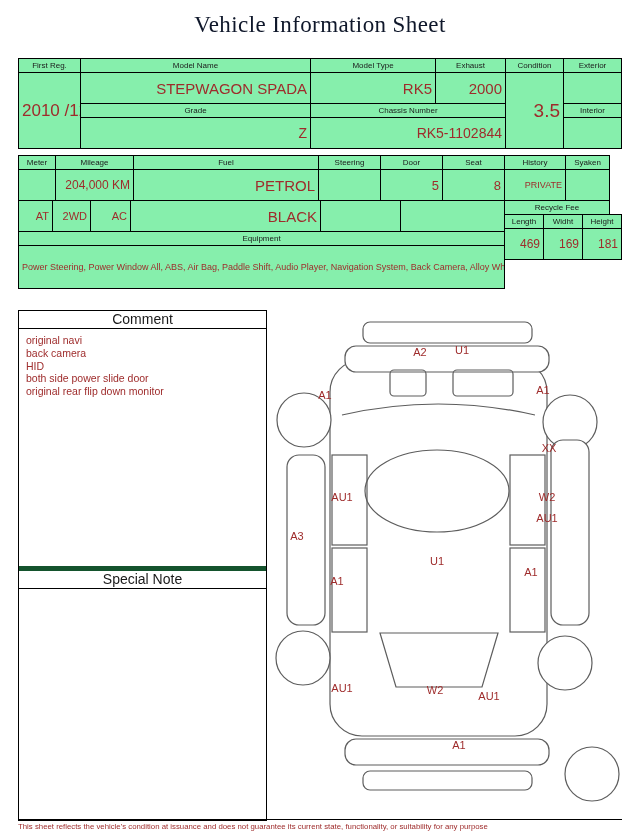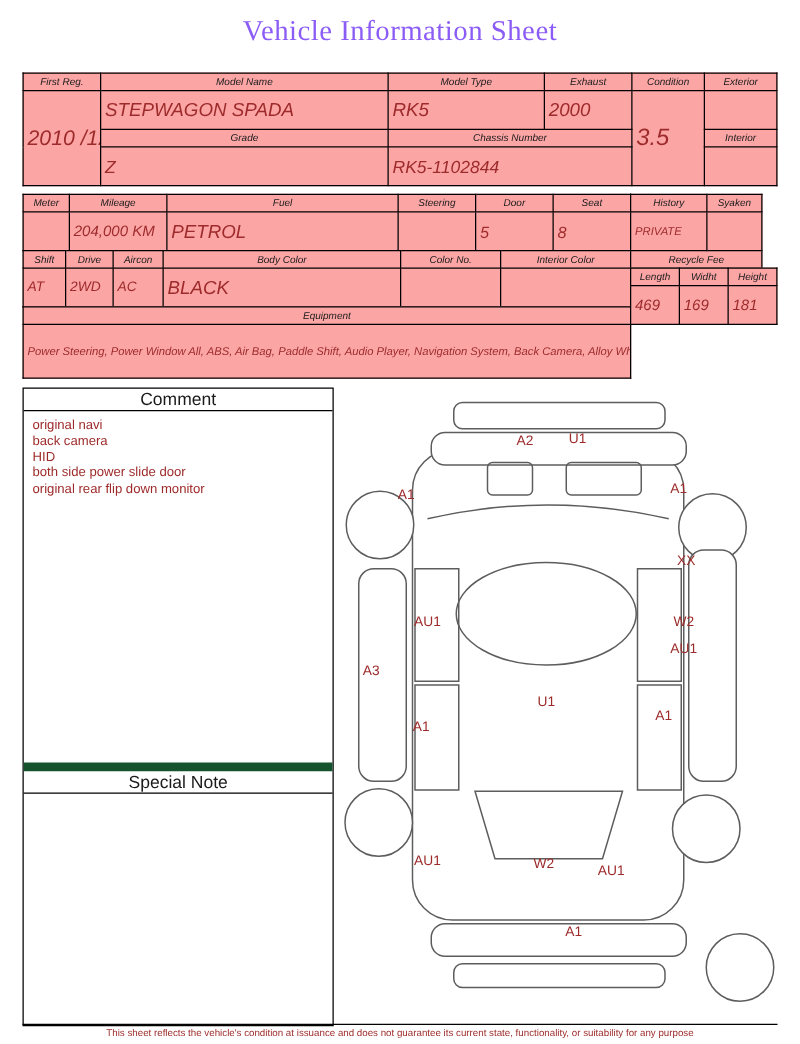--- a/index.html
+++ b/index.html
@@ -1,24 +1,24 @@
 <!DOCTYPE html>
 <html style="--accent: #9e2b2b;"><head>
 <meta charset="utf-8">
 <style>
   :root{ --accent:#9e2b2b; }
   html,body{margin:0;padding:0;}
   body{background:#ffffff;font-family:"Liberation Sans",sans-serif;}
   .page{position:relative;width:640px;height:835px;background:#fff;overflow:hidden;color:#111;}
   .title{position:absolute;top:12px;left:0;width:100%;text-align:center;
-         font-family:"Liberation Serif",serif;font-size:23px;color:#8b5cf6;letter-spacing:.4px;}
-  table.tbl{position:absolute;border-collapse:collapse;table-layout:fixed;background:#fca5a5;font-style:italic;}
+         font-family:"Liberation Serif",serif;font-size:23px;color:#0f172a;letter-spacing:.4px;}
+  table.tbl{position:absolute;border-collapse:collapse;table-layout:fixed;background:#86efac;}
   table.tbl td{border:1px solid #000;padding:0 3px;overflow:hidden;white-space:nowrap;vertical-align:middle;}
   td.h{font-size:8px;color:#1a1a1a;text-align:center;height:13px;font-weight:normal;}
-  td.v{color:var(--accent);text-align:left;height:30px;font-size:14px;}
+  td.v{color:var(--accent);text-align:right;height:30px;font-size:14px;}
   td.first-reg{font-size:17px;text-align:left;padding-left:5px;white-space:pre-line;line-height:1.12;}
   td.model-name{font-size:15px;}
   td.model-type{font-size:15px;}
   td.exhaust{font-size:15px;}
   td.cond{font-size:19px;}
   td.grade{font-size:14px;}
   td.chassis{font-size:14px;}
   td.mileage{font-size:12px;}
   td.fuel{font-size:15px;}
   td.doorseat{font-size:13px;}
@@ -27,30 +27,30 @@
   td.bodycolor{font-size:15px;}
   td.recycle{font-size:13px;height:42px;}
   td.lwh{font-size:12px;}
   td.equip-text{font-size:9px;color:var(--accent);text-align:left;white-space:normal;
                 vertical-align:top;line-height:1.4;height:42px;padding:2px 4px;}
   .stack{position:absolute;}
   .stack table{position:static;margin-top:-1px;}
   .stack table:first-child{margin-top:0;}
   .comment-box{position:absolute;border:1px solid #000;background:#fff;}
   .box-hdr{height:17px;line-height:17px;text-align:center;font-size:14px;color:#1a1a1a;border-bottom:1px solid #000;}
-  .box-hdr.bt{border-top:7px solid #14532d;margin-top:44px;}
+  .box-hdr.bt{border-top:5px solid #14532d;}
   .box-text{padding:5px 7px;font-size:10.5px;line-height:1.22;color:var(--accent);
             white-space:pre-line;overflow:hidden;overflow-wrap:break-word;}
   .diagram{position:absolute;}
   .diagram svg{display:block;width:100%;height:100%;}
   .car-line{fill:none;stroke:#5d5d5d;stroke-width:1.2;}
   .car-fill{fill:#ffffff;stroke:#5d5d5d;stroke-width:1.2;}
   .marker{fill:var(--accent);font-size:11px;font-family:"Liberation Sans",sans-serif;text-anchor:middle;}
   .footer{position:absolute;left:18px;width:604px;border-top:1.5px solid #000;
-          padding-top:2px;text-align:center;font-size:7.8px;color:var(--accent);}
+          padding-top:2px;font-size:7.8px;color:var(--accent);}
 </style>
 </head>
 <body>
 
 <div class="page">
 
   <div class="title">Vehicle Information Sheet</div>
 
   <table class="tbl" style="left:18px;top:58px;width:604px">
     <colgroup>
@@ -124,28 +124,20 @@
     <table class="tbl" style="width:487px">
       <colgroup>
         <col style="width:34px">
           <col style="width:38px">
           <col style="width:40px">
         <col style="width:190px">
           <col style="width:80px">
           <col>
       </colgroup>
       <tbody>
-        <tr>
-          <td class="h">Shift</td>
-          <td class="h">Drive</td>
-          <td class="h">Aircon</td>
-          <td class="h">Body Color</td>
-          <td class="h">Color No.</td>
-          <td class="h">Interior Color</td>
-        </tr>
         <tr>
           <td class="v shiftval">AT</td>
           <td class="v shiftval">2WD</td>
           <td class="v shiftval">AC</td>
           <td class="v bodycolor">BLACK</td>
           <td class="v"></td>
           <td class="v"></td>
         </tr>
       </tbody>
     </table>

